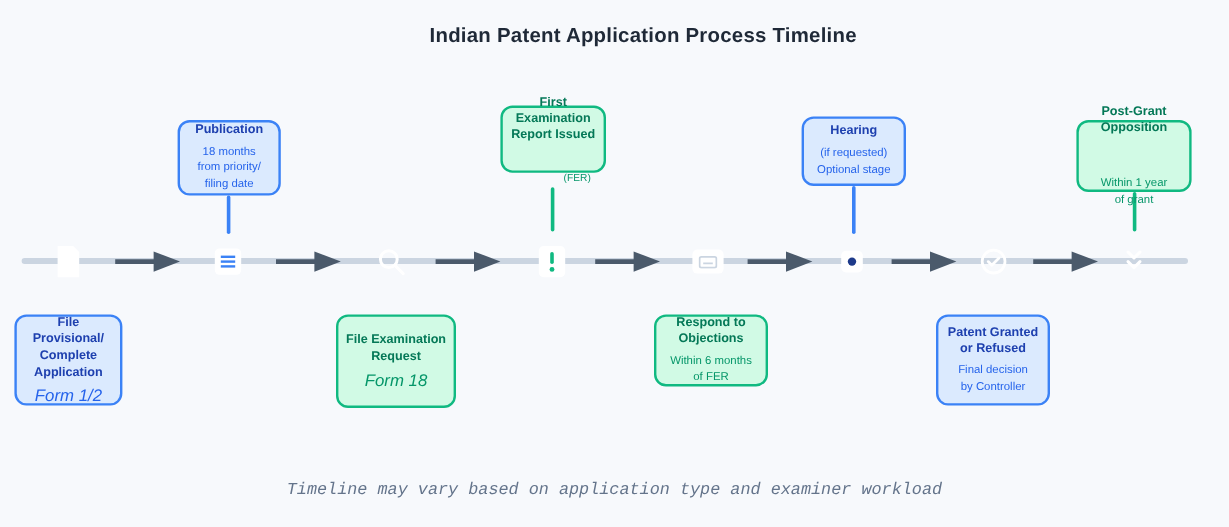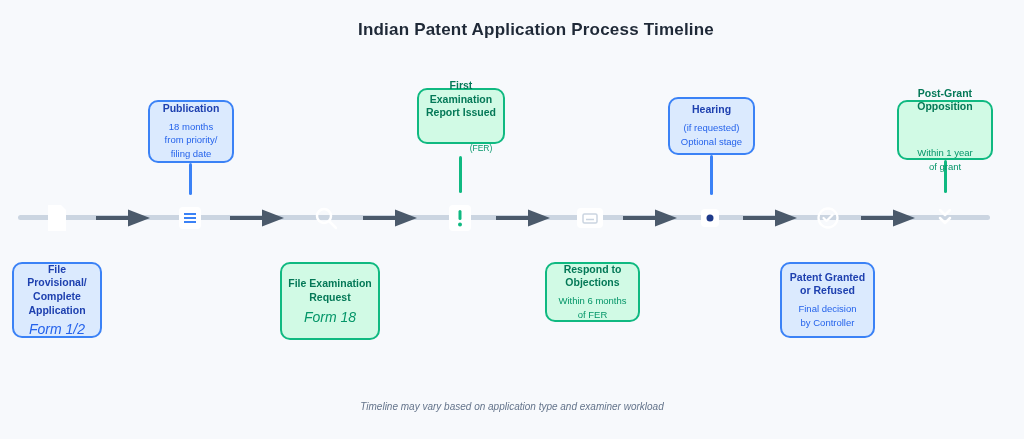--- a/index.html
+++ b/index.html
@@ -30,21 +30,21 @@
   .box.green .box-title{color:var(--green-text);}
   .box-body{font-size:9.5px;line-height:1.45;margin-top:4px;white-space:pre-line;}
   .box.blue .box-body{color:var(--blue-body);}
   .box.green .box-body{color:var(--green-body);}
   .box-sub{font-size:8.5px;margin-top:2px;padding-left:40px;}
   .box.green .box-sub{color:var(--green-body);}
   .box-foot{font-size:14px;font-style:italic;margin-top:4px;}
   .box.blue .box-foot{color:var(--blue-body);}
   .box.green .box-foot{color:var(--green-body);}
   .caption{position:absolute;top:401px;left:0;width:100%;text-align:center;
-           font-size:10px;font-style:italic;color:var(--caption-color);}
+           font-size:14px;font-style:italic;color:var(--caption-color);font-family:Liberation Mono, monospace;}
 </style>
 </head>
 <body>
 
 <div class="canvas">
 
   <div class="title">Indian Patent Application Process Timeline</div>
 
   <div class="track"></div>
 

